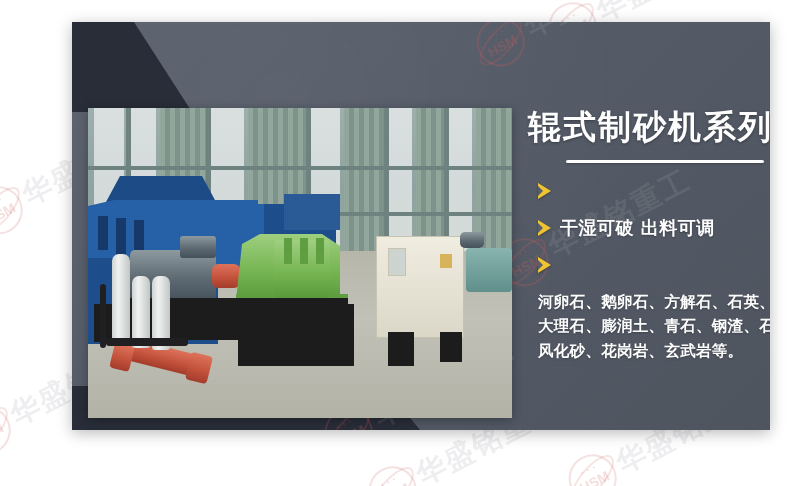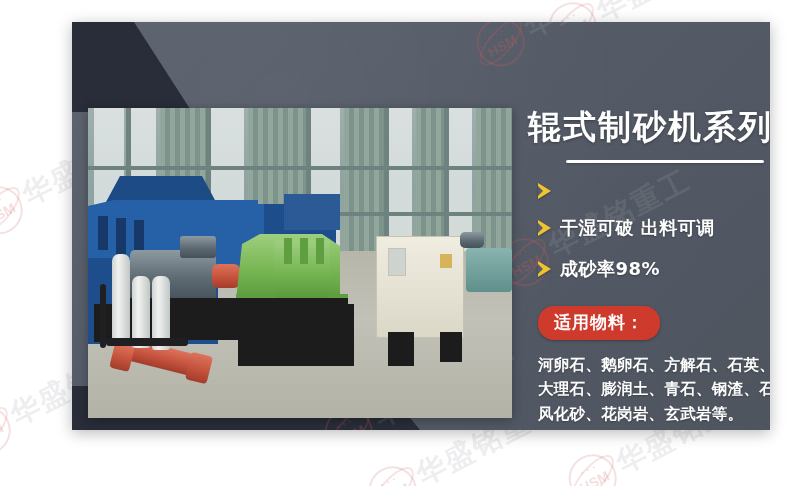--- a/index.html
+++ b/index.html
@@ -287,20 +287,18 @@
     <ul class="bullets">
       <li>
         <span class="arrow"></span>
       </li>
       <li>
         <span class="arrow"></span>
         <span class="b-text">干湿可破  出料可调</span>
       </li>
       <li>
         <span class="arrow"></span>
-        <span class="b-text">成砂率98%</span>
       </li>
     </ul>
 
-    <div class="badge">适用物料：</div>
     <div class="materials">河卵石、鹅卵石、方解石、石英、玻璃、大理石、膨润土、青石、钢渣、石灰石、风化砂、花岗岩、玄武岩等。</div>
   </div>
 </div>
 
 </body></html>

